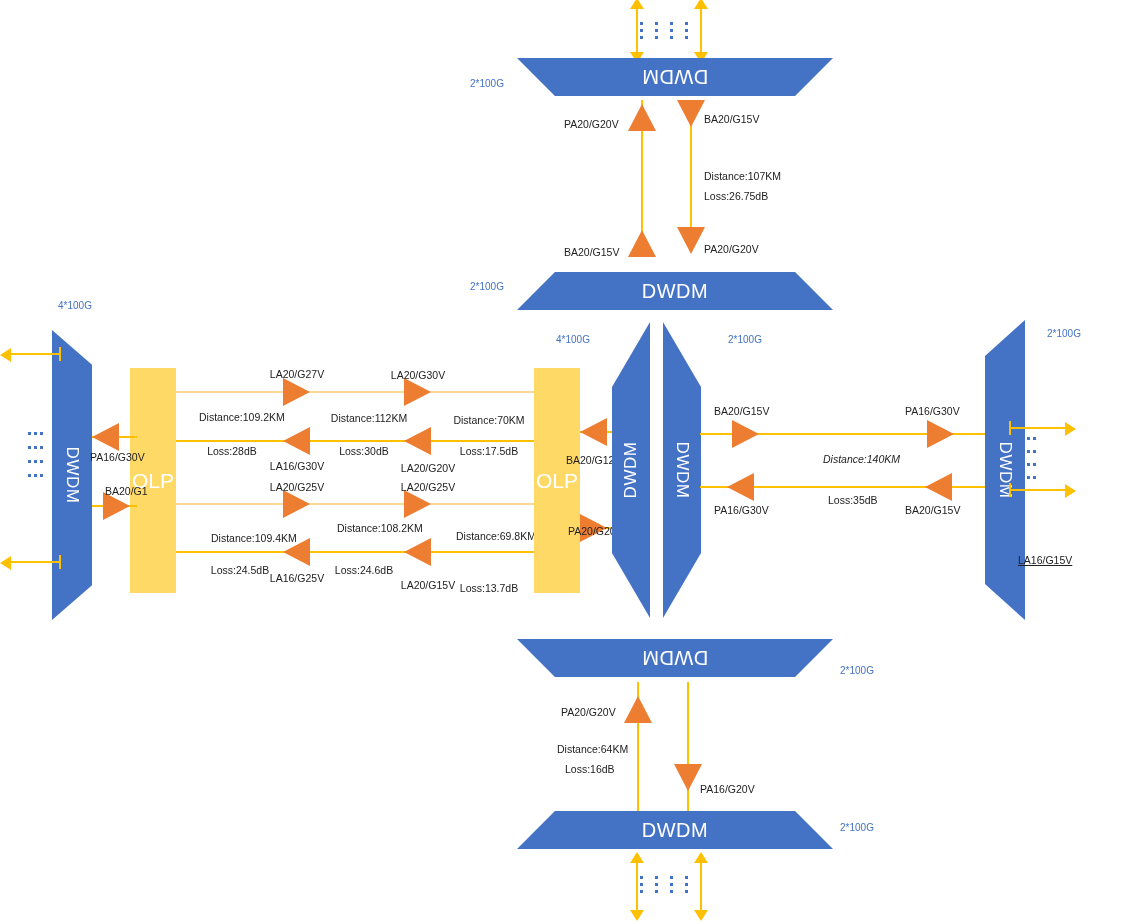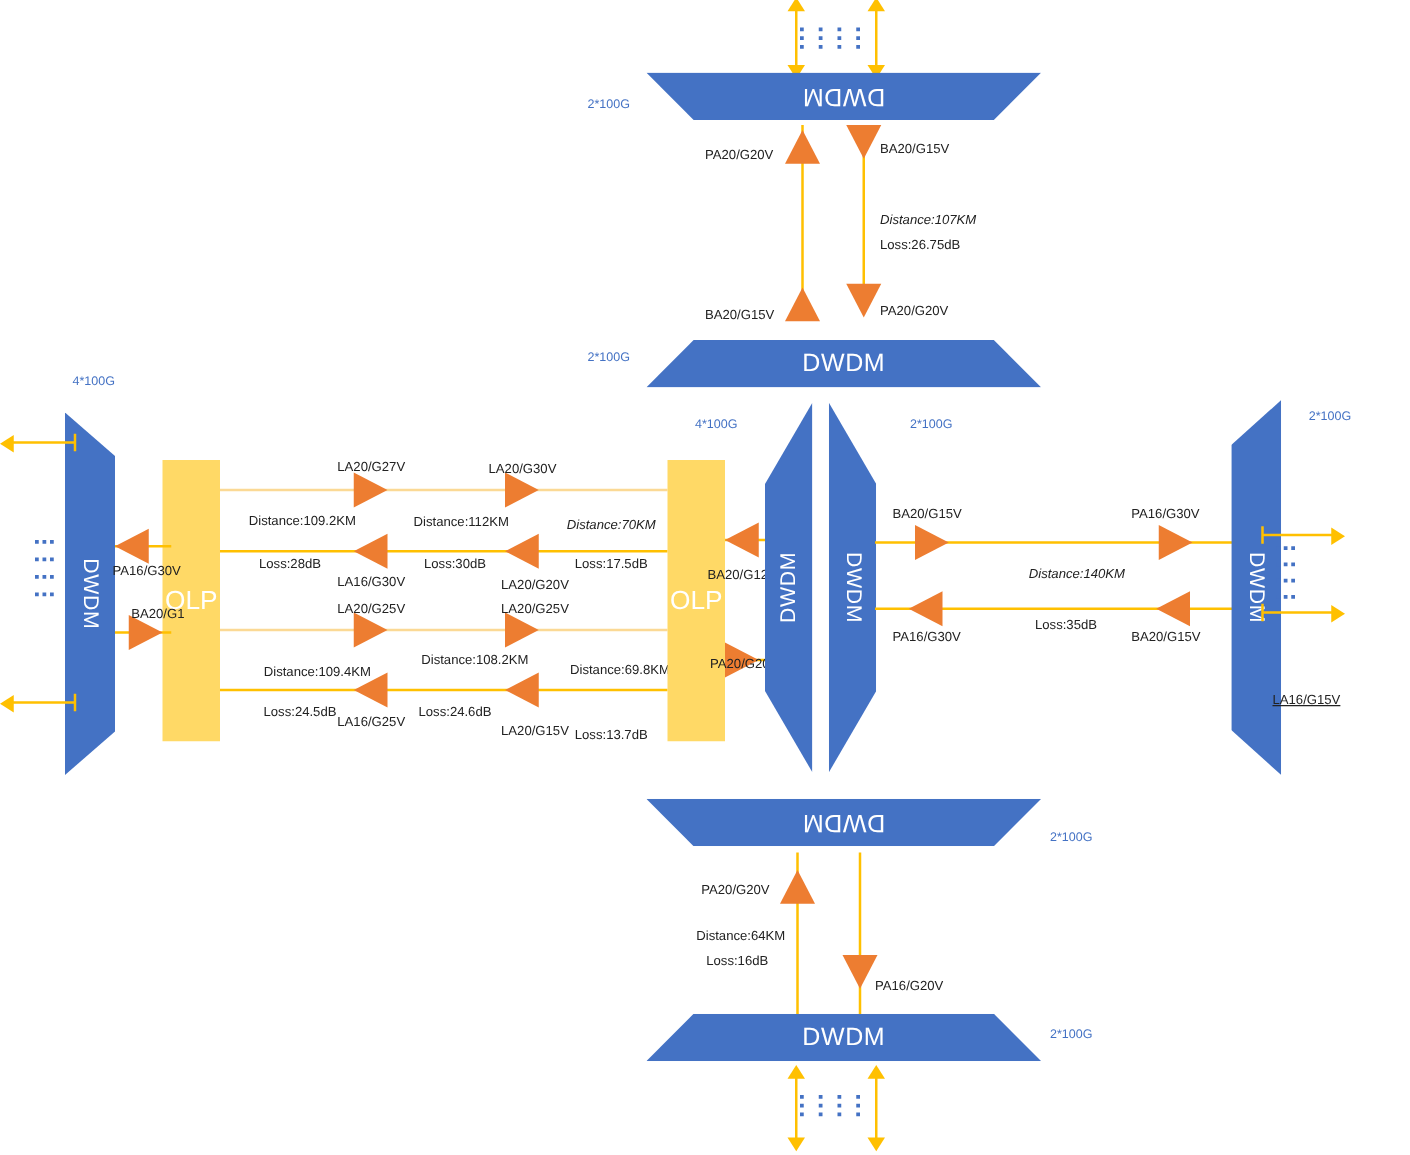--- a/index.html
+++ b/index.html
@@ -148,21 +148,21 @@
   <div class="txt" style="left:564px;top:117px;">PA20/G20V</div>
   <div class="tri tri-u" style="left:628px;top:230px;"></div>
   <div class="txt" style="left:564px;top:245px;">BA20/G15V</div>
 
   <div class="vline" style="left:690px;top:100px;height:150px;"></div>
   <div class="tri tri-d" style="left:677px;top:100px;"></div>
   <div class="txt" style="left:704px;top:112px;">BA20/G15V</div>
   <div class="tri tri-d" style="left:677px;top:227px;"></div>
   <div class="txt" style="left:704px;top:242px;">PA20/G20V</div>
 
-  <div class="txt" style="left:704px;top:169px;font-style:italic;">Distance:107KM</div>
+  <div class="txt" style="left:704px;top:169px;">Distance:107KM</div>
   <div class="txt" style="left:704px;top:189px;">Loss:26.75dB</div>
 
   <div class="trap trap-down" style="left:517px;top:272px;width:316px;height:38px;">
     <div class="dev-label">DWDM</div>
   </div>
   <div class="cap100" style="left:470px;top:281px;">2*100G</div>
 
   <div class="cap100" style="left:58px;top:300px;">4*100G</div>
 
   <div class="trap trap-left" style="left:52px;top:330px;width:40px;height:290px;">
@@ -215,21 +215,21 @@
   <div class="hline" style="left:176px;top:440px;width:358px;"></div>
   <div class="tri tri-l" style="left:283px;top:427px;"></div>
   <div class="txt c" style="left:297px;top:459px;">LA16/G30V</div>
   <div class="tri tri-l" style="left:404px;top:427px;"></div>
   <div class="txt c" style="left:428px;top:461px;">LA20/G20V</div>
 
   <div class="txt wrapc" style="left:232px;top:410px;">Distance:109.2KM</div>
   <div class="txt c" style="left:232px;top:444px;">Loss:28dB</div>
   <div class="txt c" style="left:369px;top:411px;">Distance:112KM</div>
   <div class="txt c" style="left:364px;top:444px;">Loss:30dB</div>
-  <div class="txt c" style="left:489px;top:413px;font-style:italic;">Distance:70KM</div>
+  <div class="txt c" style="left:489px;top:413px;">Distance:70KM</div>
   <div class="txt c" style="left:489px;top:444px;">Loss:17.5dB</div>
 
   <div class="hline pale" style="left:176px;top:503px;width:358px;"></div>
   <div class="tri tri-r" style="left:283px;top:490px;"></div>
   <div class="txt c" style="left:297px;top:480px;">LA20/G25V</div>
   <div class="tri tri-r" style="left:404px;top:490px;"></div>
   <div class="txt c" style="left:428px;top:480px;">LA20/G25V</div>
 
   <div class="hline" style="left:176px;top:551px;width:358px;"></div>
   <div class="tri tri-l" style="left:283px;top:538px;"></div>

